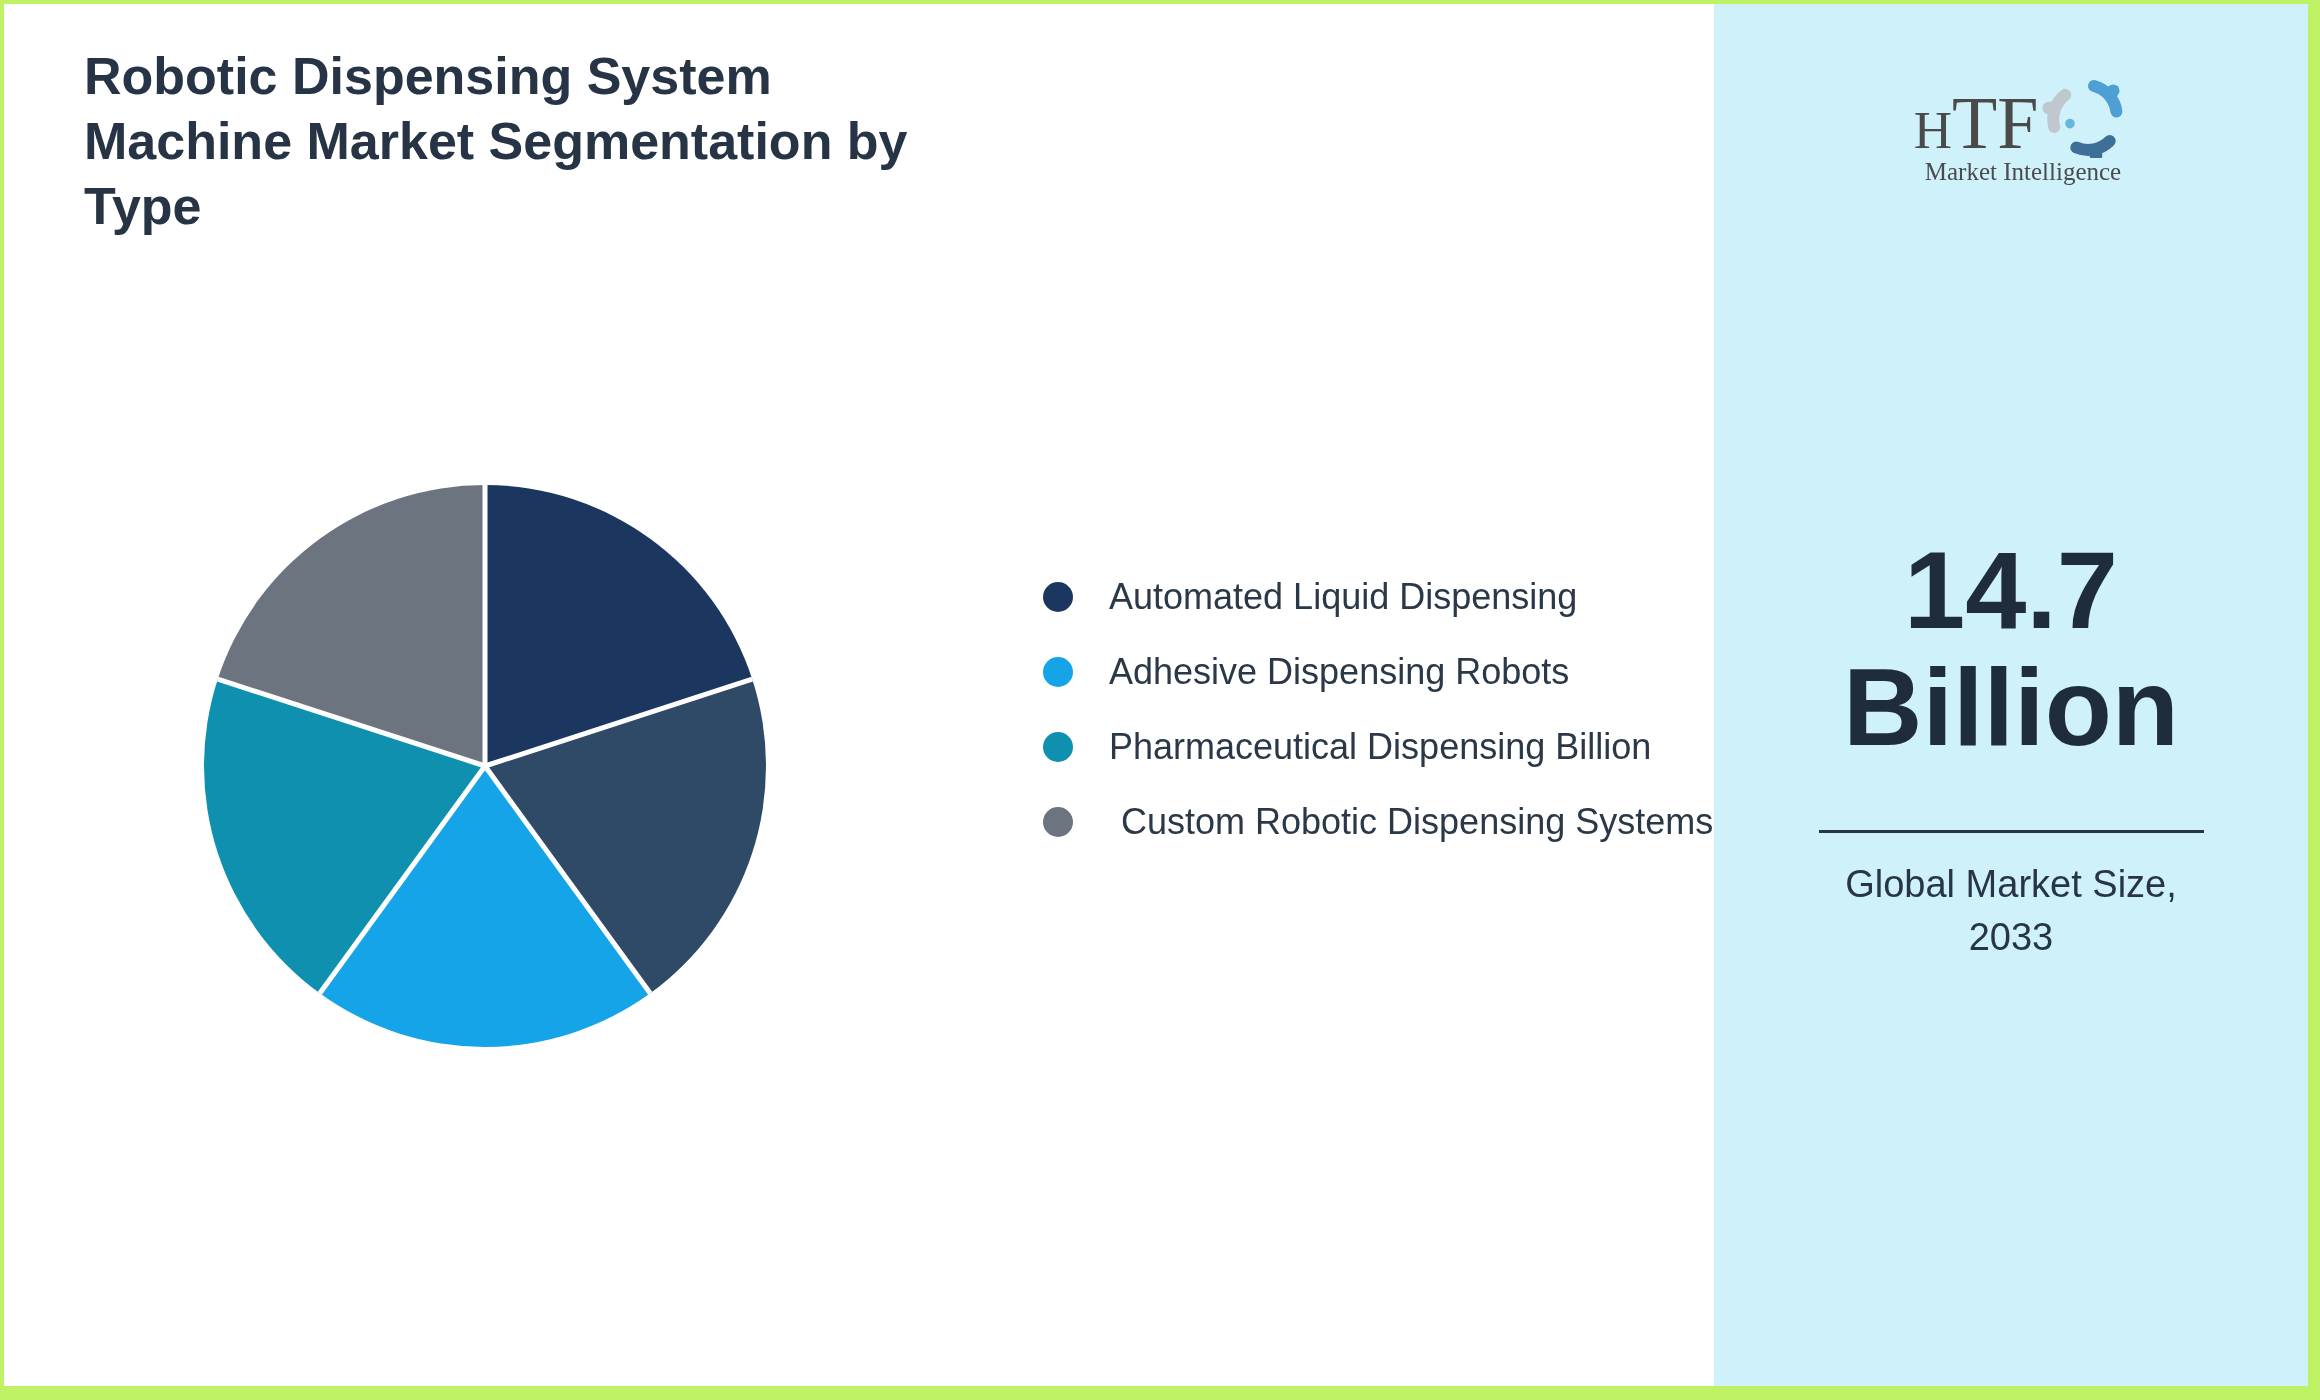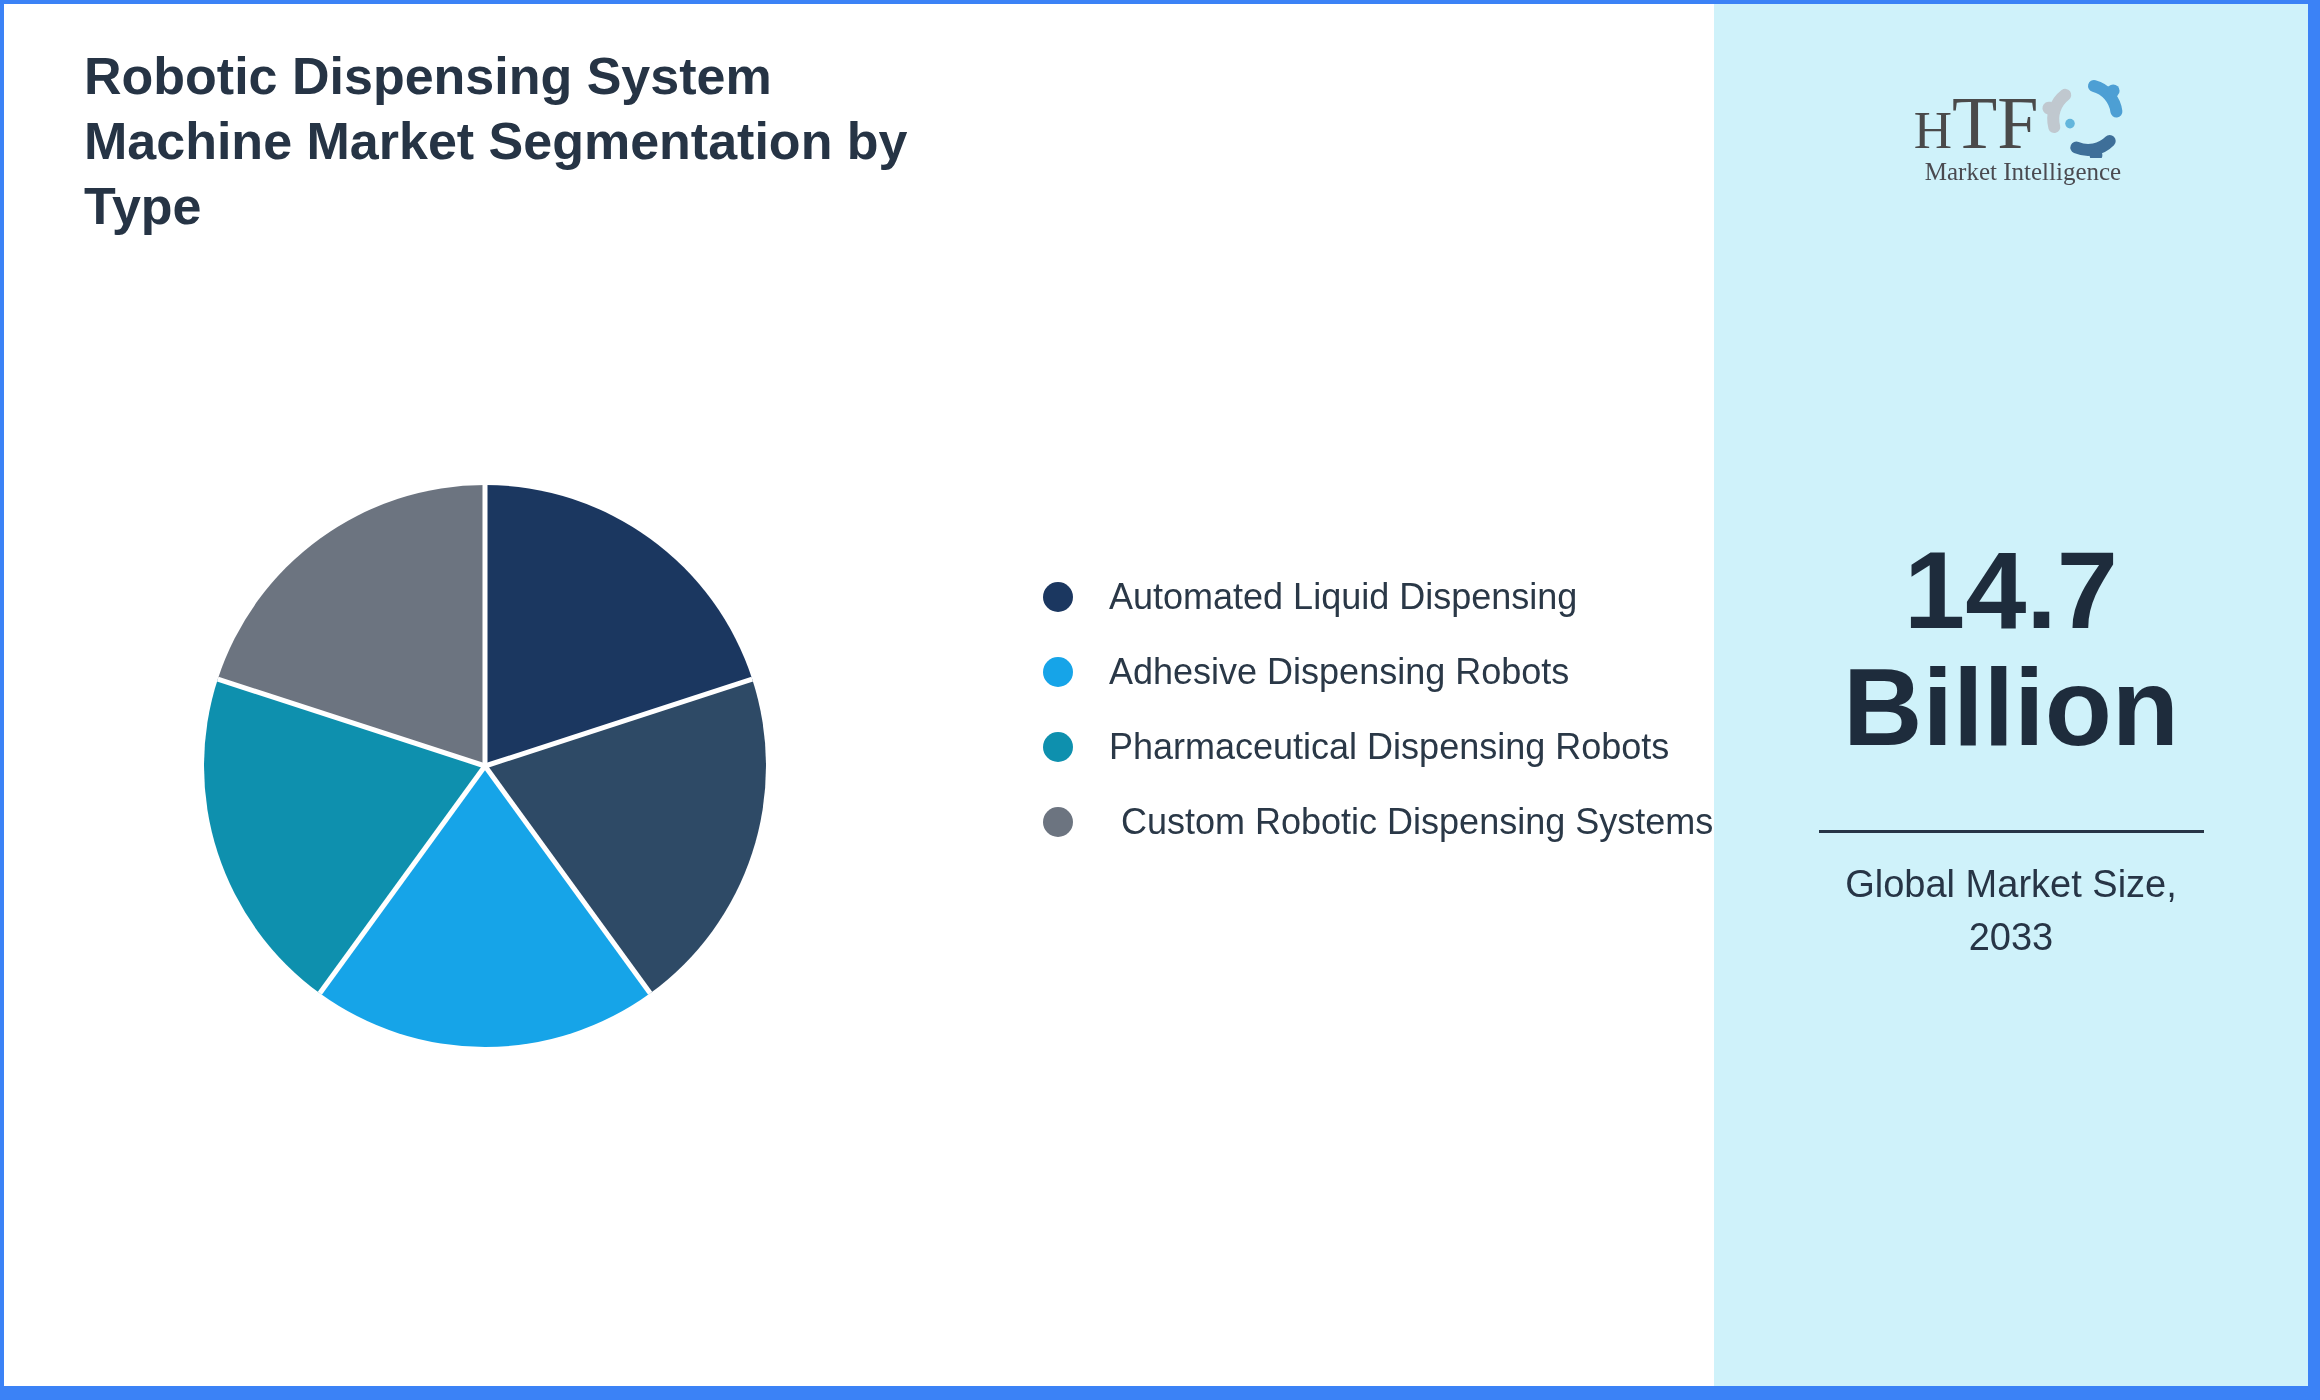--- a/index.html
+++ b/index.html
@@ -1,16 +1,16 @@
 <!DOCTYPE html>
 <html><head>
 <meta charset="utf-8">
 <style>
   html,body{margin:0;padding:0;background:#E5E7EA;font-family:"Liberation Sans",sans-serif;}
-  .page{position:relative;width:2320px;height:1400px;background:#3b82f6;overflow:hidden;}
+  .page{position:relative;width:2320px;height:1400px;background:#bef264;overflow:hidden;}
   .card{position:absolute;left:4px;top:4px;right:12px;bottom:14px;background:#FFFFFF;}
   .side-panel{position:absolute;left:1714px;top:4px;width:594px;bottom:14px;background:#CFF2FA;}
 
   .title{position:absolute;left:84px;top:44px;width:980px;margin:0;
          font-size:52px;font-weight:bold;line-height:1.25;color:#263445;
          white-space:pre-line;letter-spacing:0px;}
 
   .pie-wrap{position:absolute;left:185px;top:466px;width:600px;height:600px;}
 
   .legend{position:absolute;left:1043px;top:582px;display:flex;flex-direction:column;gap:45px;}
@@ -60,21 +60,21 @@
       <div class="legend-item">
         <span class="legend-dot" style="background: rgb(27, 55, 96);"></span>
         <span class="legend-label" style="color: rgb(42, 56, 71);">Automated Liquid Dispensing</span>
       </div>
       <div class="legend-item">
         <span class="legend-dot" style="background: rgb(22, 164, 232);"></span>
         <span class="legend-label" style="color: rgb(42, 56, 71);">Adhesive Dispensing Robots</span>
       </div>
       <div class="legend-item">
         <span class="legend-dot" style="background: rgb(14, 144, 174);"></span>
-        <span class="legend-label" style="color: rgb(42, 56, 71);">Pharmaceutical Dispensing Robots</span>
+        <span class="legend-label" style="color: rgb(42, 56, 71);">Pharmaceutical Dispensing Billion</span>
       </div>
       <div class="legend-item">
         <span class="legend-dot" style="background: rgb(108, 116, 128);"></span>
         <span class="legend-label" style="color: rgb(42, 56, 71); margin-left: 12px;">Custom Robotic Dispensing Systems</span>
       </div>
     </div>
 
   <div class="side-panel">
 
     <div class="logo">

